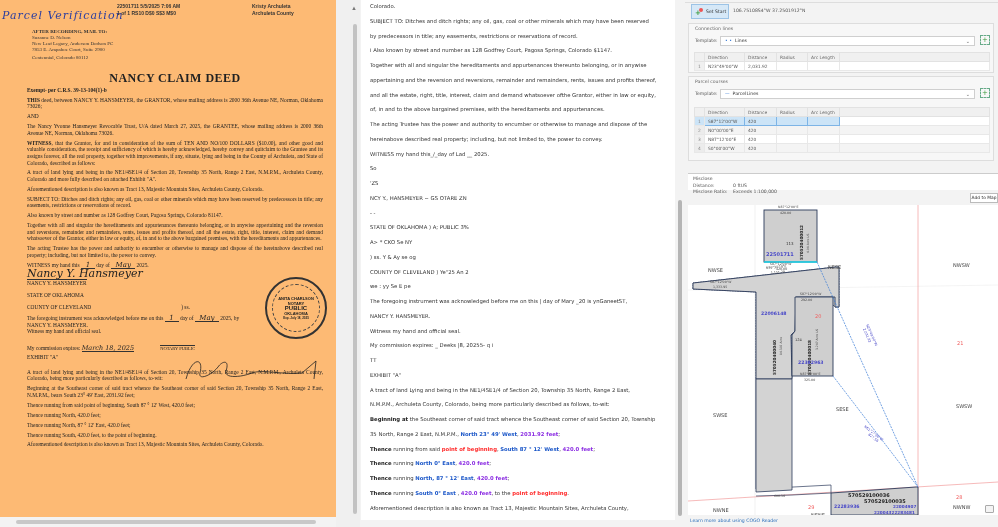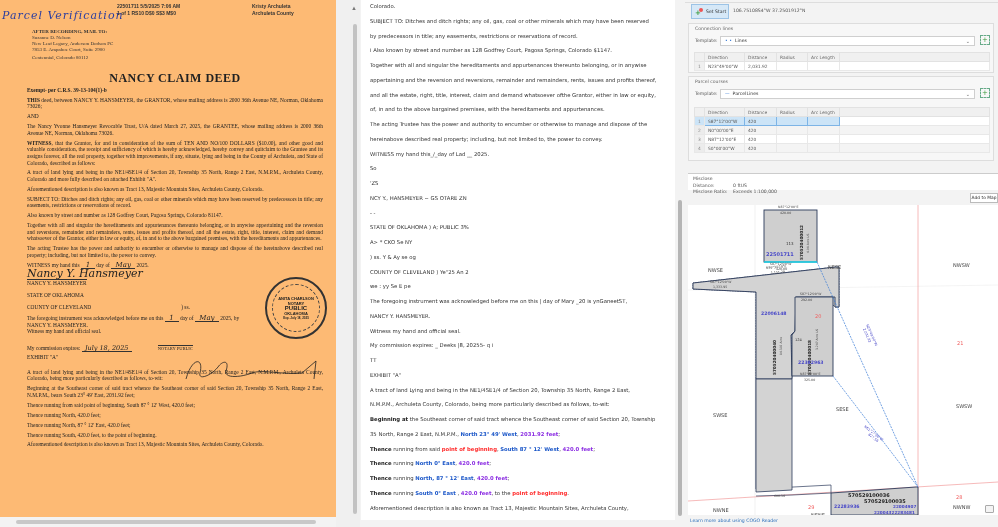--- a/index.html
+++ b/index.html
@@ -111,21 +111,21 @@
       </p>
       <p class="sig">Nancy Y. Hansmeyer</p>
       <p style="border-top:0.6px solid #333;display:inline-block;margin-bottom:6px">NANCY Y. HANSMEYER</p>
       <p style="margin-bottom:5px"><span>STATE OF OKLAHOMA</span></p>
       <p style="margin-bottom:4px"><span>COUNTY OF CLEVELAND</span><span style="margin-left:90px">) ss.</span></p>
       <p style="margin-bottom:0">
         <span>The foregoing instrument was acknowledged before me on this </span><span class="ul">1</span><span> day of </span><span class="ul" style="min-width:24px">May</span><span> 2025, by</span>
       </p>
       <p style="margin-bottom:0">NANCY Y. HANSMEYER.</p>
       <p style="margin-bottom:10px">Witness my hand and official seal.</p>
-      <p style="margin-bottom:2px"><span>My commission expires: </span><span class="ul" style="min-width:50px;font-size:6.5px">July 18, 2025</span><span style="margin-left:26px;font-size:4.5px;border-top:0.5px solid #333">NOTARY PUBLIC</span></p>
+      <p style="margin-bottom:2px"><span>My commission expires: </span><span class="ul" style="min-width:50px;font-size:6.5px">March 18, 2025</span><span style="margin-left:26px;font-size:4.5px;border-top:0.5px solid #333">NOTARY PUBLIC</span></p>
       <p class="exhibit" style="margin-bottom:8px">EXHIBIT "A"</p>
       <p>A tract of land lying and being in the NE1/4SE1/4 of Section 20, Township 35 North, Range 2 East, N.M.P.M., Archuleta County, Colorado, being more particularly described as follows, to-wit:</p>
       <p>Beginning at the Southeast corner of said tract whence the Southeast corner of said Section 20, Township 35 North, Range 2 East, N.M.P.M., bears South 23° 49' East, 2031.92 feet;</p>
       <p>Thence running from said point of beginning, South 87 ° 12' West, 420.0 feet;</p>
       <p>Thence running North, 420.0 feet;</p>
       <p>Thence running North, 87 ° 12' East, 420.0 feet;</p>
       <p>Thence running South, 420.0 feet, to the point of beginning.</p>
       <p style="text-align:left">Aforementioned description is also known as Tract 13, Majestic Mountain Sites, Archuleta County, Colorado.</p>
     </div>
 

